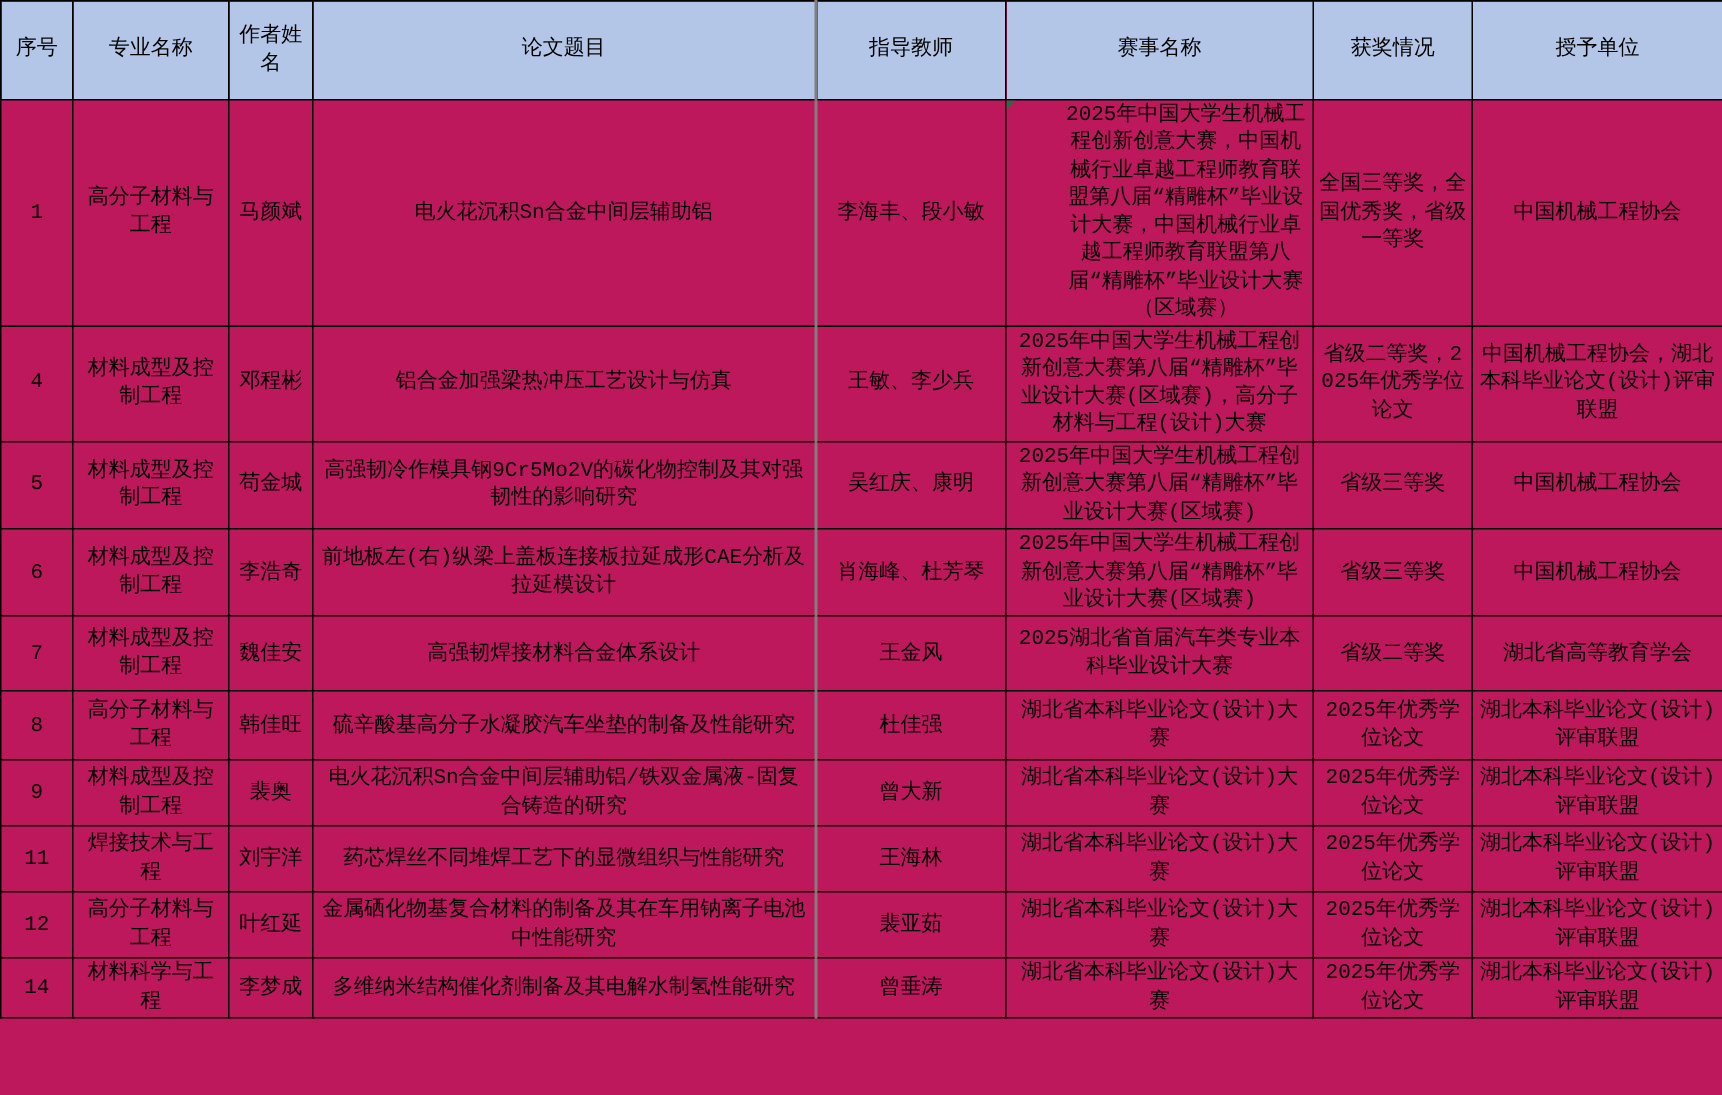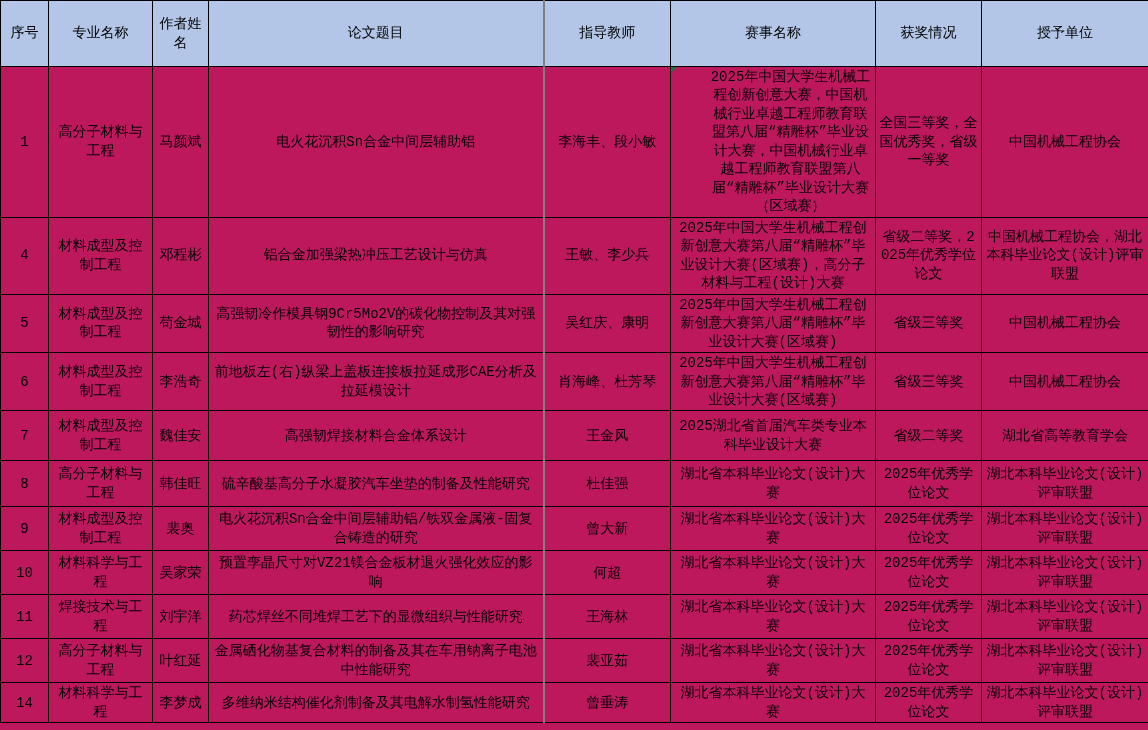--- a/index.html
+++ b/index.html
@@ -134,30 +134,20 @@
         <tr style="height: 44px;">
           <td>9</td>
           <td>材料成型及控制工程</td>
           <td>裴奥</td>
           <td>电火花沉积Sn合金中间层辅助铝/铁双金属液-固复合铸造的研究</td>
           <td>曾大新</td>
           <td>湖北省本科毕业论文(设计)大赛</td>
           <td>2025年优秀学位论文</td>
           <td>湖北本科毕业论文(设计)评审联盟</td>
         </tr>
-        <tr style="height: 44px;">
-          <td>10</td>
-          <td>材料科学与工程</td>
-          <td>吴家荣</td>
-          <td>预置孪晶尺寸对VZ21镁合金板材退火强化效应的影响</td>
-          <td>何超</td>
-          <td>湖北省本科毕业论文(设计)大赛</td>
-          <td>2025年优秀学位论文</td>
-          <td>湖北本科毕业论文(设计)评审联盟</td>
-        </tr>
         <tr style="height: 44px; padding-left: 28px;">
           <td>11</td>
           <td>焊接技术与工程</td>
           <td>刘宇洋</td>
           <td>药芯焊丝不同堆焊工艺下的显微组织与性能研究</td>
           <td>王海林</td>
           <td>湖北省本科毕业论文(设计)大赛</td>
           <td>2025年优秀学位论文</td>
           <td>湖北本科毕业论文(设计)评审联盟</td>
         </tr>

